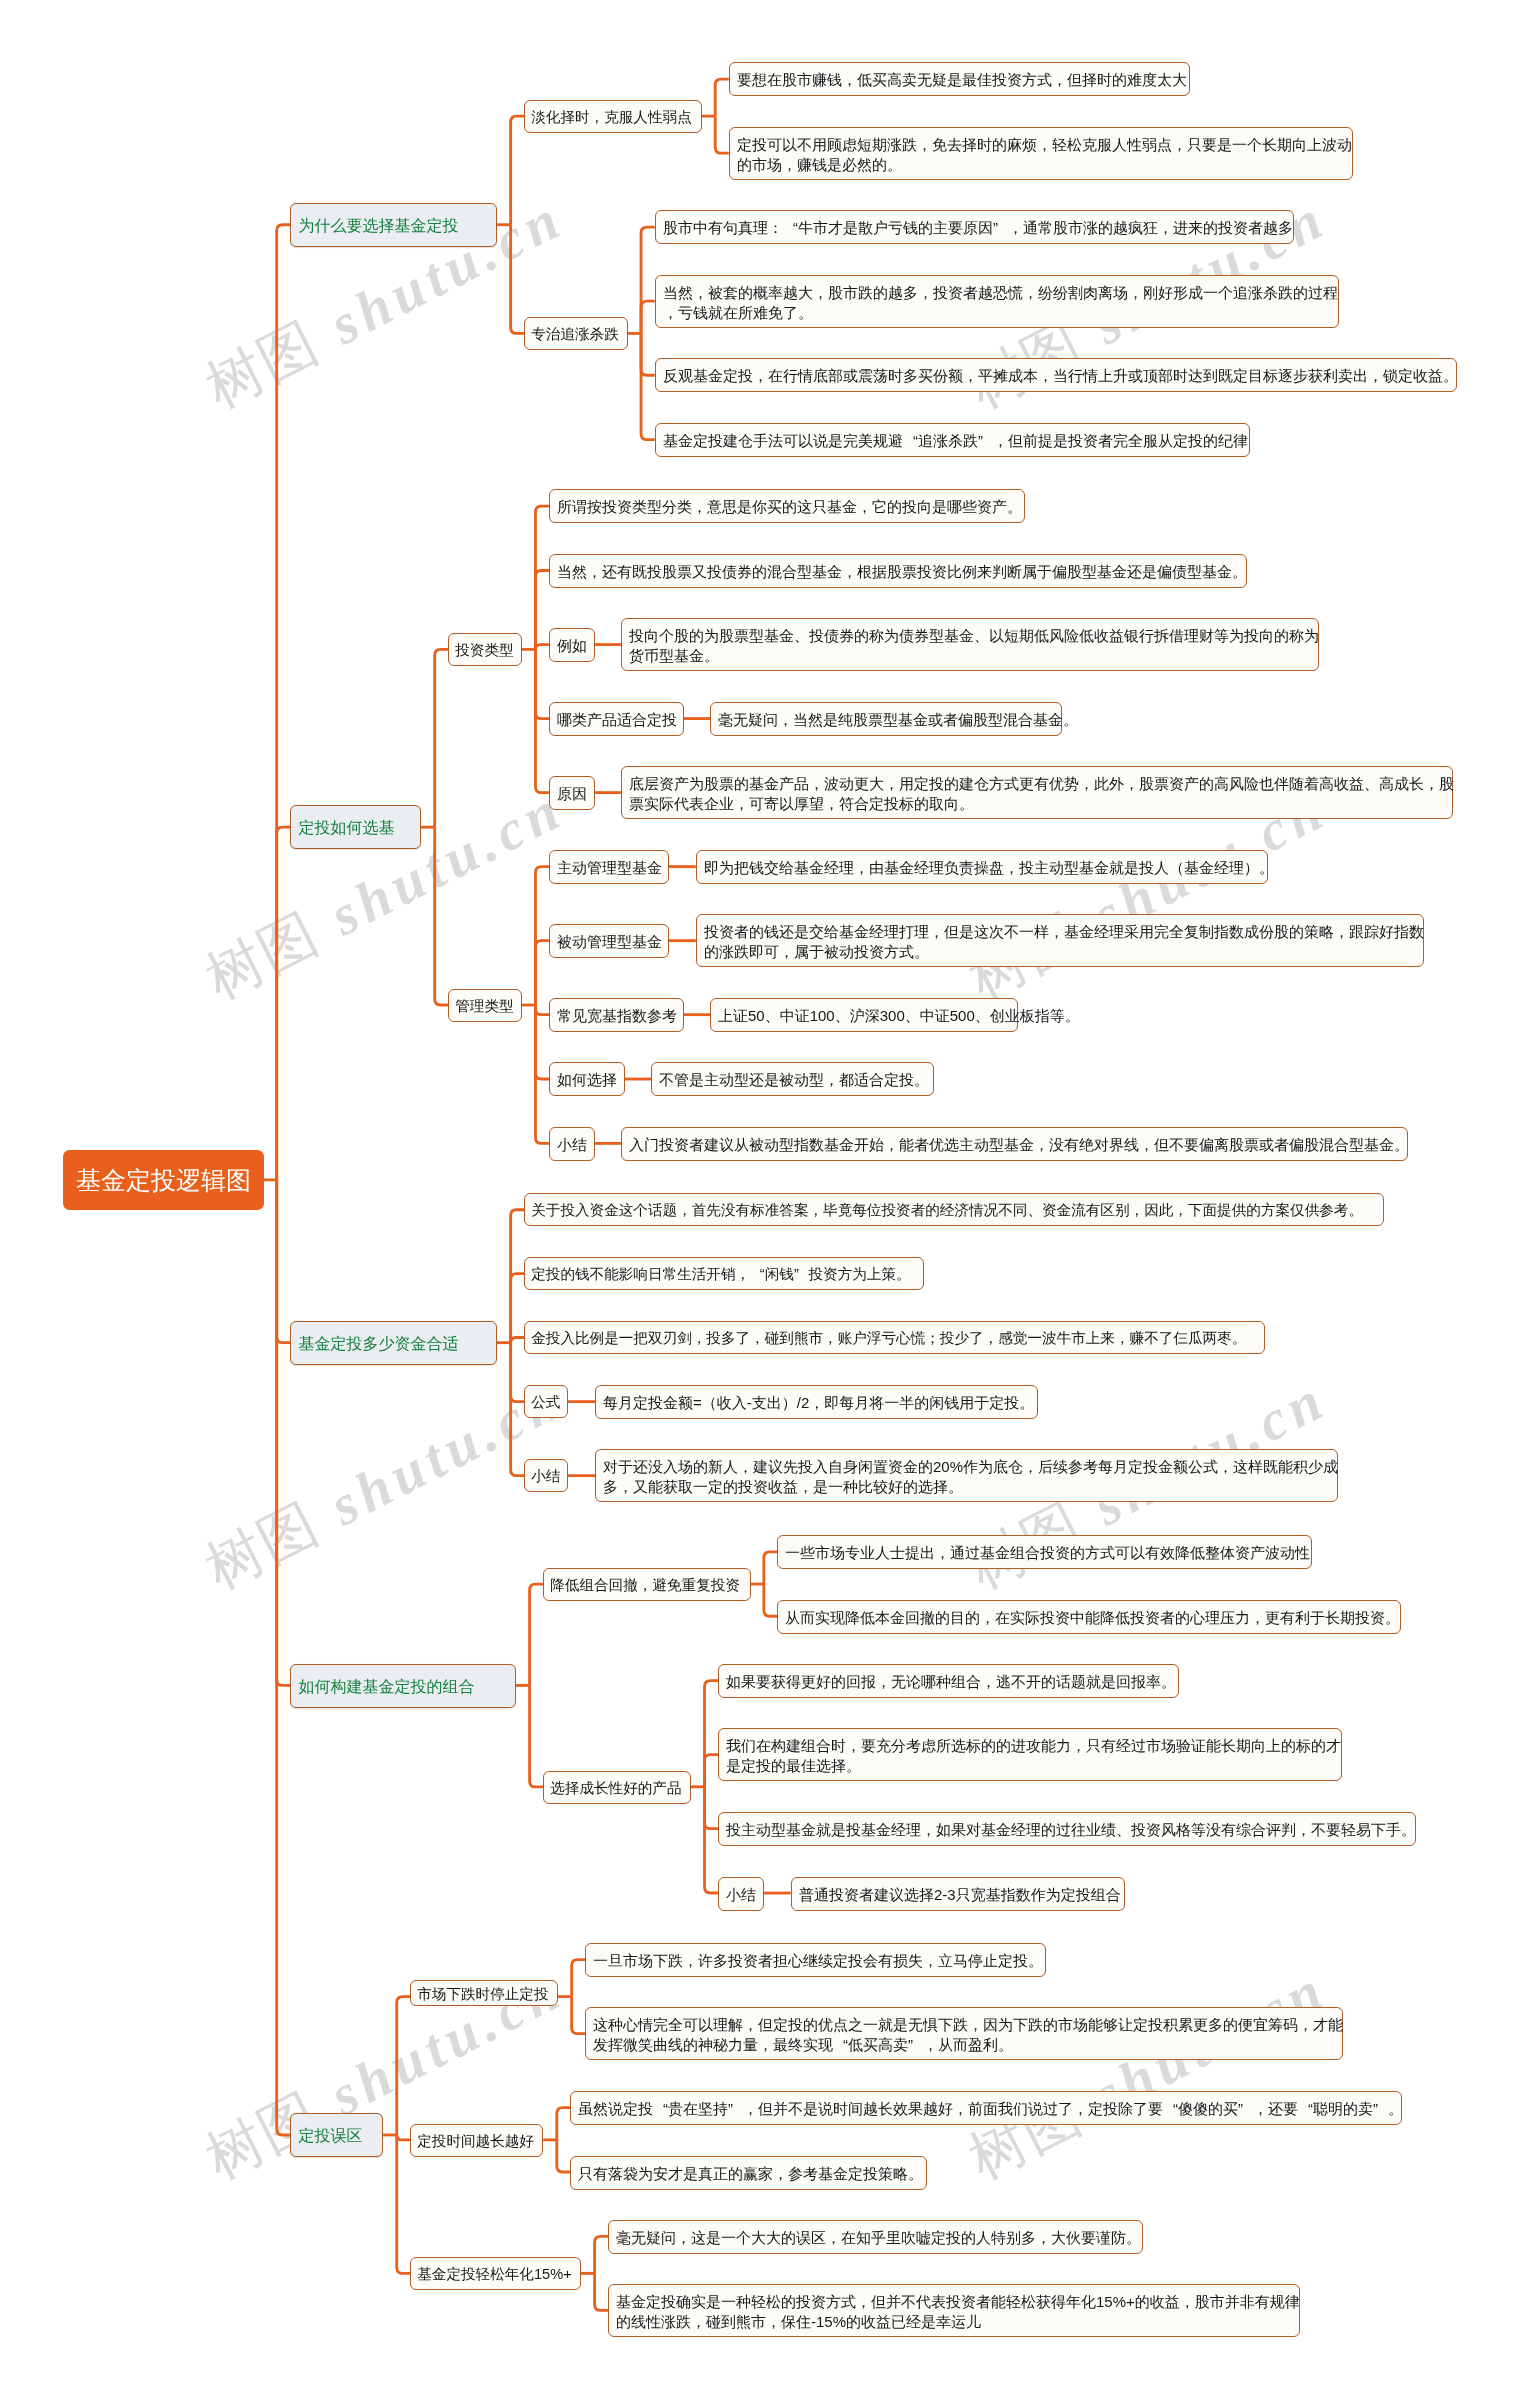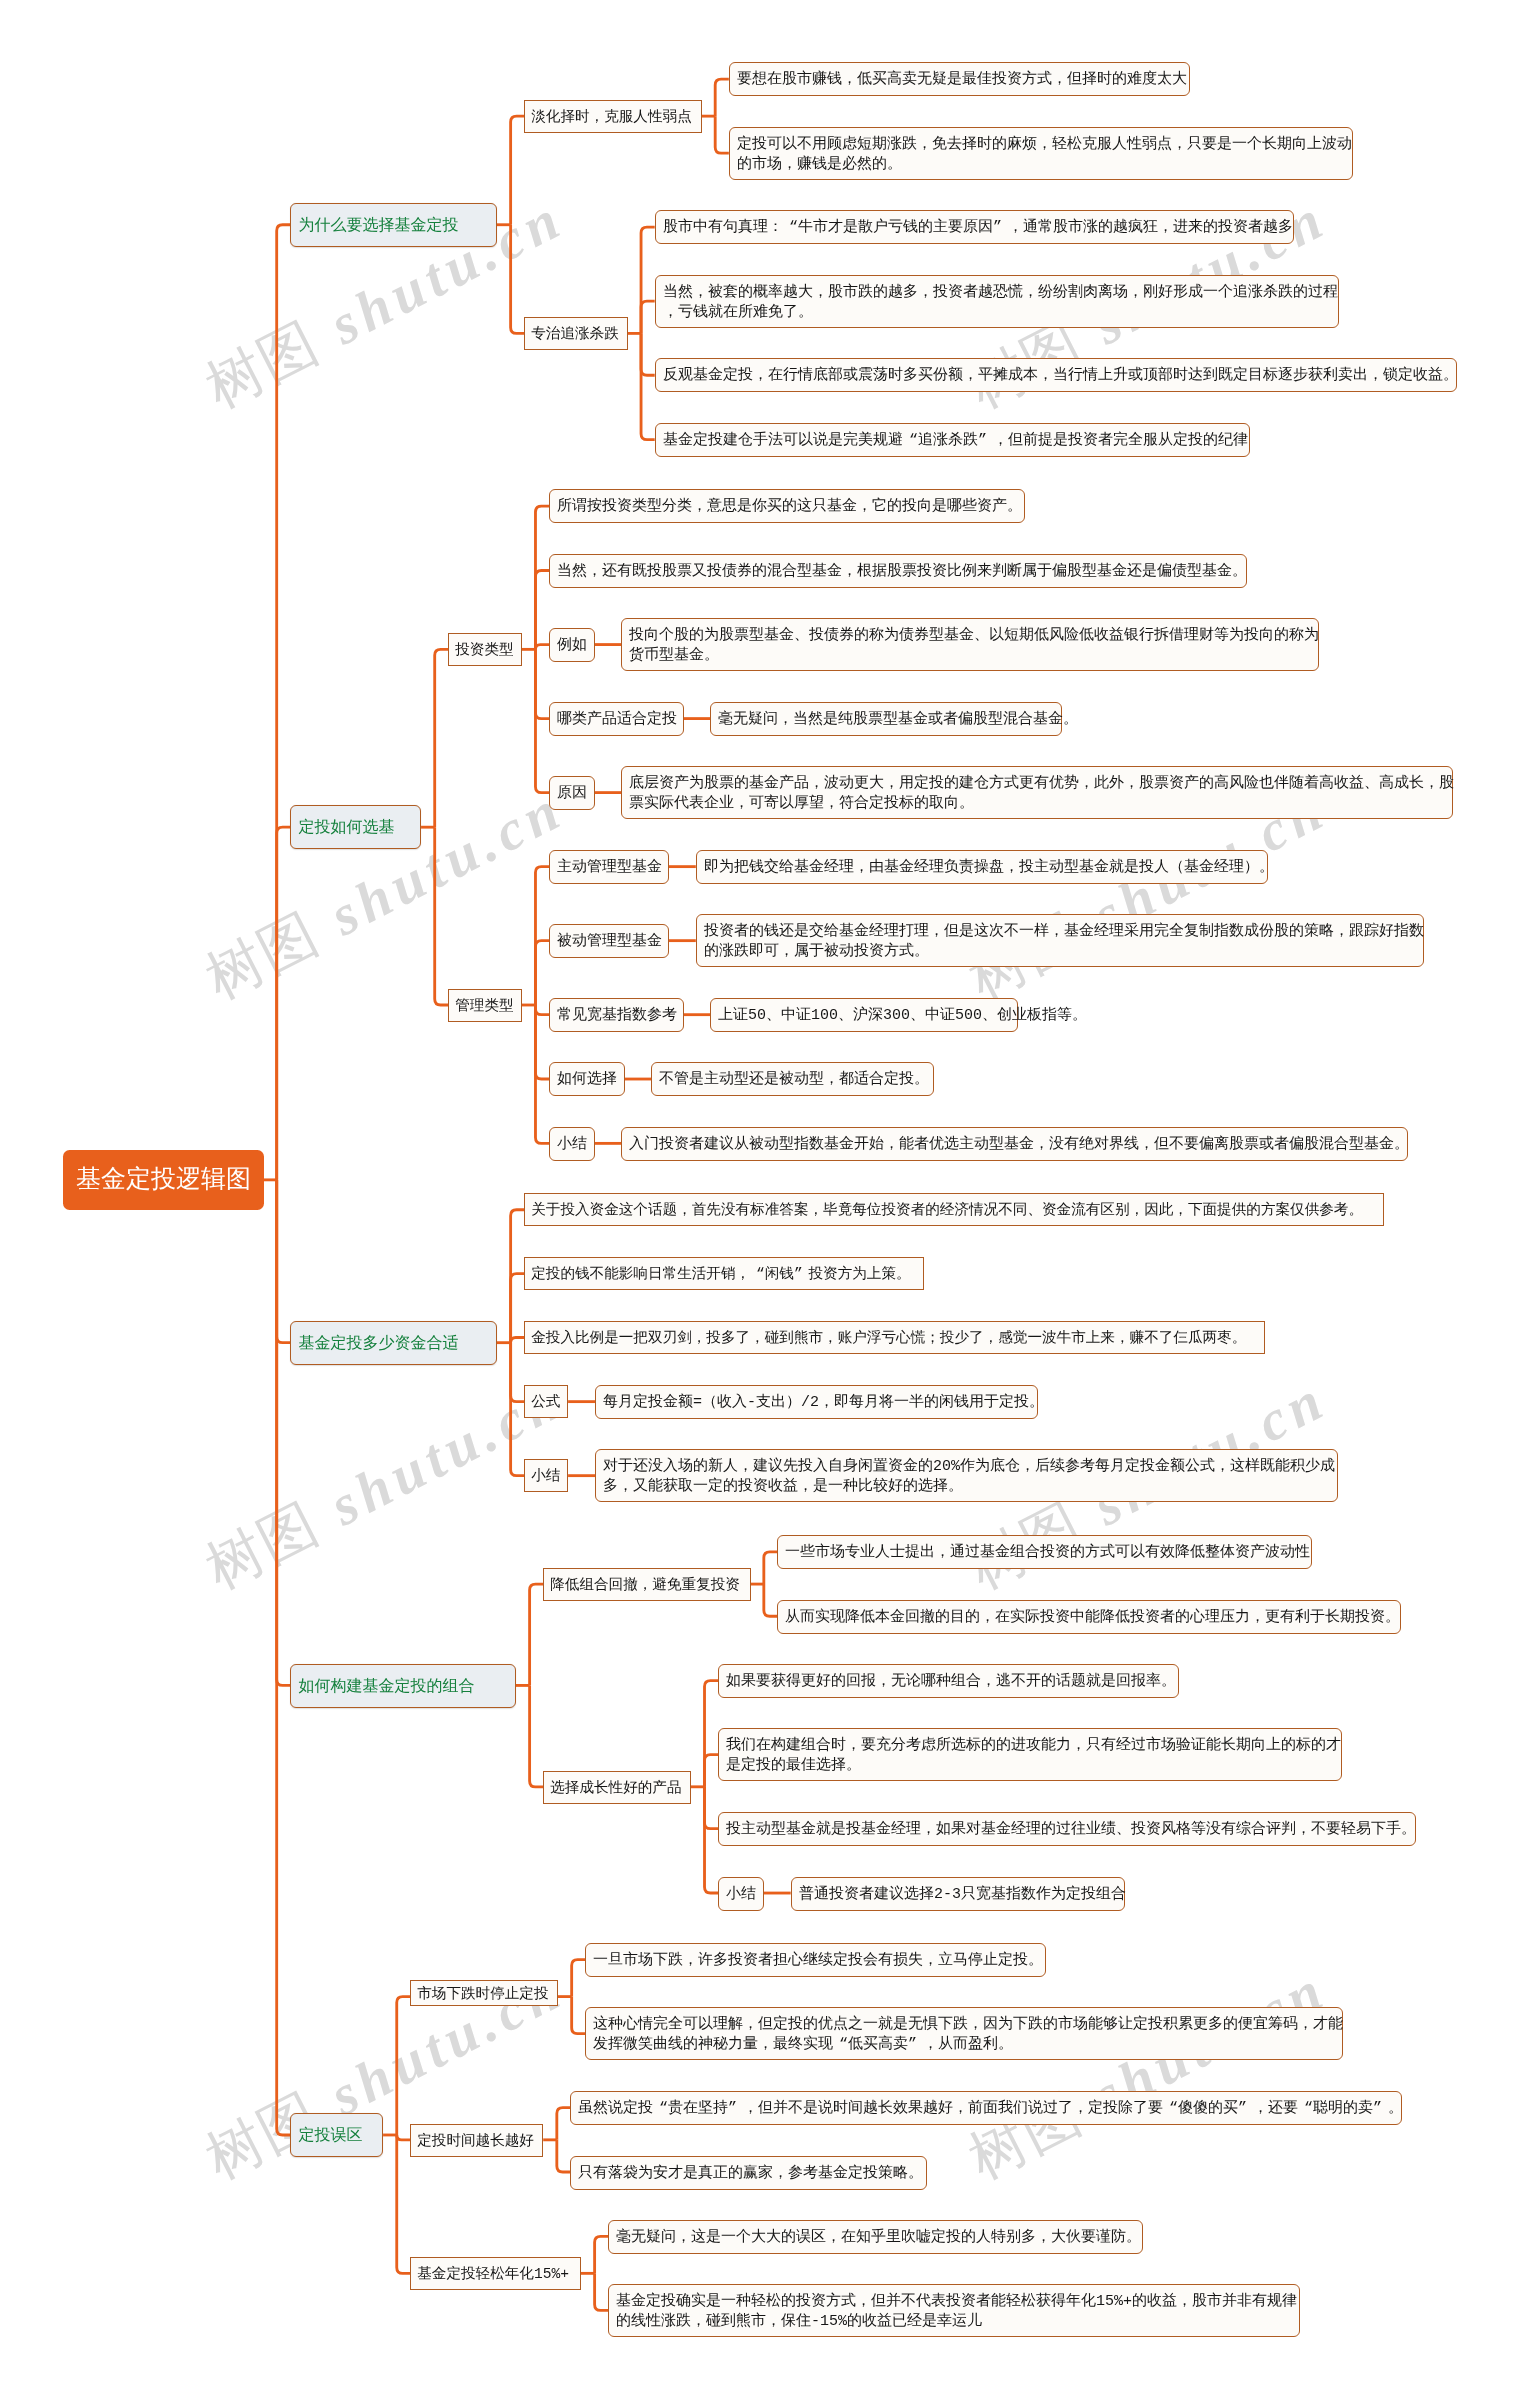--- a/index.html
+++ b/index.html
@@ -7,27 +7,27 @@
   body{font-family:"Liberation Sans",sans-serif;-webkit-font-smoothing:antialiased;}
   #canvas{position:relative;width:1519px;height:2401px;overflow:hidden;background:#ffffff;}
   #wm{position:absolute;inset:0;pointer-events:none;z-index:0;overflow:hidden;}
   .wmk{position:absolute;white-space:nowrap;color:#dadada;font-size:57px;
        transform:rotate(-27deg);transform-origin:0 0;letter-spacing:1.2px;}
   .wmk .cjk{font-family:"Liberation Sans",sans-serif;font-weight:400;}
   .wmk .lat{font-family:"Liberation Serif",serif;font-style:italic;font-weight:700;letter-spacing:6px;margin-left:6px;}
   #links{position:absolute;left:0;top:0;width:1519px;height:2401px;z-index:1;}
   #links path{fill:none;stroke:#e8601c;stroke-width:4.8;stroke-linecap:butt;stroke-linejoin:round;}
   .node{position:absolute;box-sizing:border-box;display:flex;align-items:center;z-index:2;}
-  .node .t{display:block;width:100%;white-space:nowrap;transform:translate3d(0,1.2px,0);font-family:Liberation Mono, monospace;}
+  .node .t{display:block;width:100%;white-space:nowrap;transform:translate3d(0,1.2px,0);}
   .n0{background:#e8601c;border-radius:6.5px;border:0;padding:0 13px;}
   .n0 .t{color:#ffffff;font-size:25px;line-height:1.25;}
   .n1{background:#eaeef2;border:1.2px solid #b05c22;border-radius:6px;padding:0 7.5px;
       box-shadow:0 0.6px 1.2px rgba(0,0,0,0.13);}
   .n1 .t{color:#15803d;font-size:16px;line-height:1.25;}
-  .n2{background:#fdfbf8;border:1.2px solid #b05c22;border-radius:0;padding:0 6.2px;}
+  .n2{background:#fdfbf8;border:1.2px solid #b05c22;border-radius:6px;padding:0 6.2px;}
   .n2 .t{color:#161616;font-size:14.6px;line-height:1.25;}
   .fwl,.fwr{display:inline-block;width:1em;}
   .fwl{text-align:right;}
   .fwr{text-align:left;}
   .n3,.n4{background:#fdfbf8;border:1.2px solid #b05c22;border-radius:6px;padding:0 7px;}
   .n3 .t,.n4 .t{color:#161616;font-size:15px;line-height:1.3;}
 </style>
 </head>
 <body>
 

